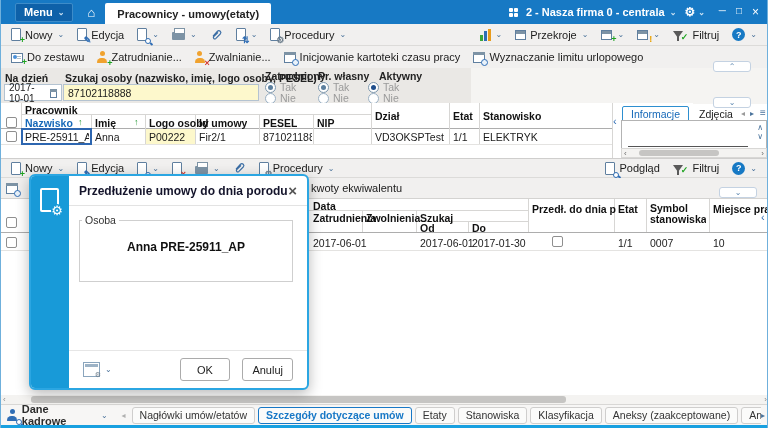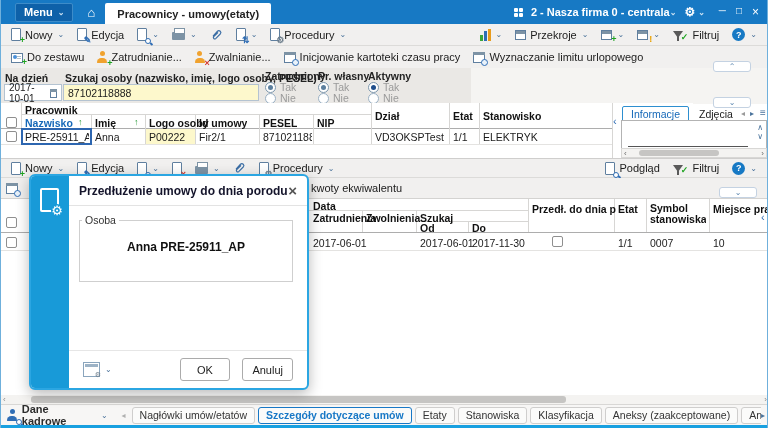--- a/index.html
+++ b/index.html
@@ -115,21 +115,21 @@
     <div class="doc-tab">
       <span>Pracownicy - umowy(etaty)</span>
     </div>
     <div class="tb-right">
       <span class="gridico">
           <span></span>
           <span></span>
           <span></span>
           <span></span>
         </span>
-      <span class="flex" style="">
+      <span class="flex" style="gap:5px">
         <span>2 - Nasza firma 0 - centrala</span>
         <span class="wchev">⌄</span>
       </span>
       <span class="flex" style="gap:3px">
         <span style="font-size:12px">⚙</span>
         <span class="wchev">⌄</span>
       </span>
       <span class="winctl">
         <span>─</span>
         <span>□</span>
@@ -263,21 +263,21 @@
   <div class="inp yellow" style="left:62px;top:84px;width:196px">
     <span>87102118888</span>
   </div>
 
   <span class="abs flabel" style="left:264px;top:70px">Zatrudniony</span>
   <span class="abs" style="left:264px;top:81px"><span class="rd sel"></span><span class="rlbl">Tak</span></span>
   <span class="abs" style="left:264px;top:92px"><span class="rd"></span><span class="rlbl">Nie</span></span>
   <span class="abs flabel" style="left:317px;top:70px">Pr. własny</span>
   <span class="abs" style="left:317px;top:81px"><span class="rd sel"></span><span class="rlbl">Tak</span></span>
   <span class="abs" style="left:317px;top:92px"><span class="rd"></span><span class="rlbl">Nie</span></span>
-  <span class="abs flabel" style="left:367px;top:70px">Aktywny</span>
+  <span class="abs flabel" style="left:378px;top:70px">Aktywny</span>
   <span class="abs" style="left:367px;top:81px"><span class="rd sel vivid"></span><span class="rlbl">Tak</span></span>
   <span class="abs" style="left:367px;top:92px"><span class="rd"></span><span class="rlbl">Nie</span></span>
   <div class="pill" style="left:712px;top:97px"><span>⌄</span></div>
 
   <div class="abs" style="left:0;top:103px;width:692px;height:55px;background:#fff">
 
     <div class="hline" style="left:20px;top:11px;width:350px;background:#d7d6d4"></div>
     <div class="hline" style="left:0;top:25px;width:612px;background:#adadad"></div>
     <div class="hline" style="left:0;top:41px;width:612px;background:#e4e3e1"></div>
     <div class="vline" style="left:20px;top:0;height:41px"></div>
@@ -434,21 +434,21 @@
     <span class="hcell" style="left:712px;top:4px">Miejsce pracy</span>
     <span class="collapse-strip" style="left:760px;top:12px">‹</span>
 
     <span class="abs" style="left:5px;top:18px"><span class="cb"></span></span>
 
     <div>
       <span class="abs" style="left:5px;top:38px"><span class="cb"></span></span>
       <span class="dcell" style="left:312px;top:38px">2017-06-01</span>
       <span class="dcell" style="left:365px;top:38px"></span>
       <span class="dcell" style="left:419px;top:38px">2017-06-01</span>
-      <span class="dcell" style="left:471px;top:38px">2017-11-30</span>
+      <span class="dcell" style="left:471px;top:38px">2017-01-30</span>
       <span class="abs" style="left:551px;top:37px"><span class="cb"></span></span>
       <span class="dcell" style="left:617px;top:38px">1/1</span>
       <span class="dcell" style="left:649px;top:38px">0007</span>
       <span class="dcell" style="left:712px;top:38px">10</span>
     </div>
   </div>
 
   <div class="hscroll">
     <span class="abs" style="left:2px;top:0;color:#8a8a8a;font-size:8px">‹</span>
     <div class="thumb"></div>

